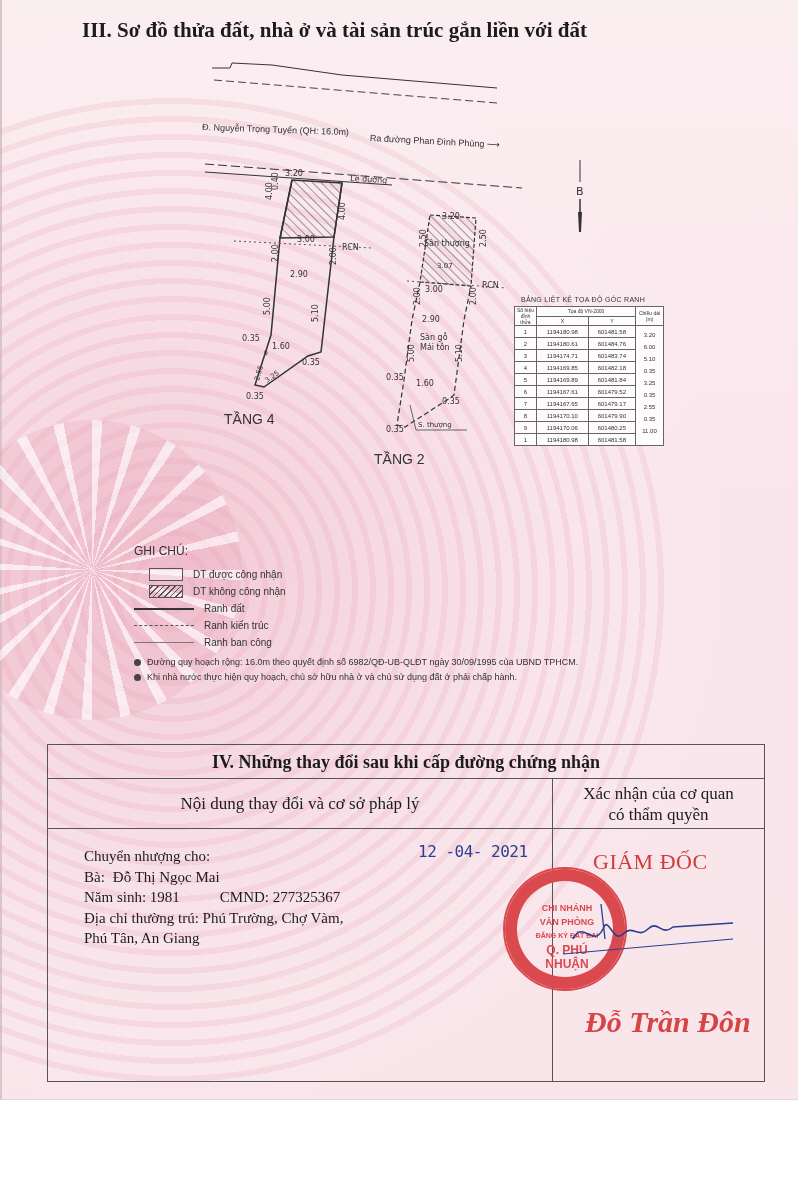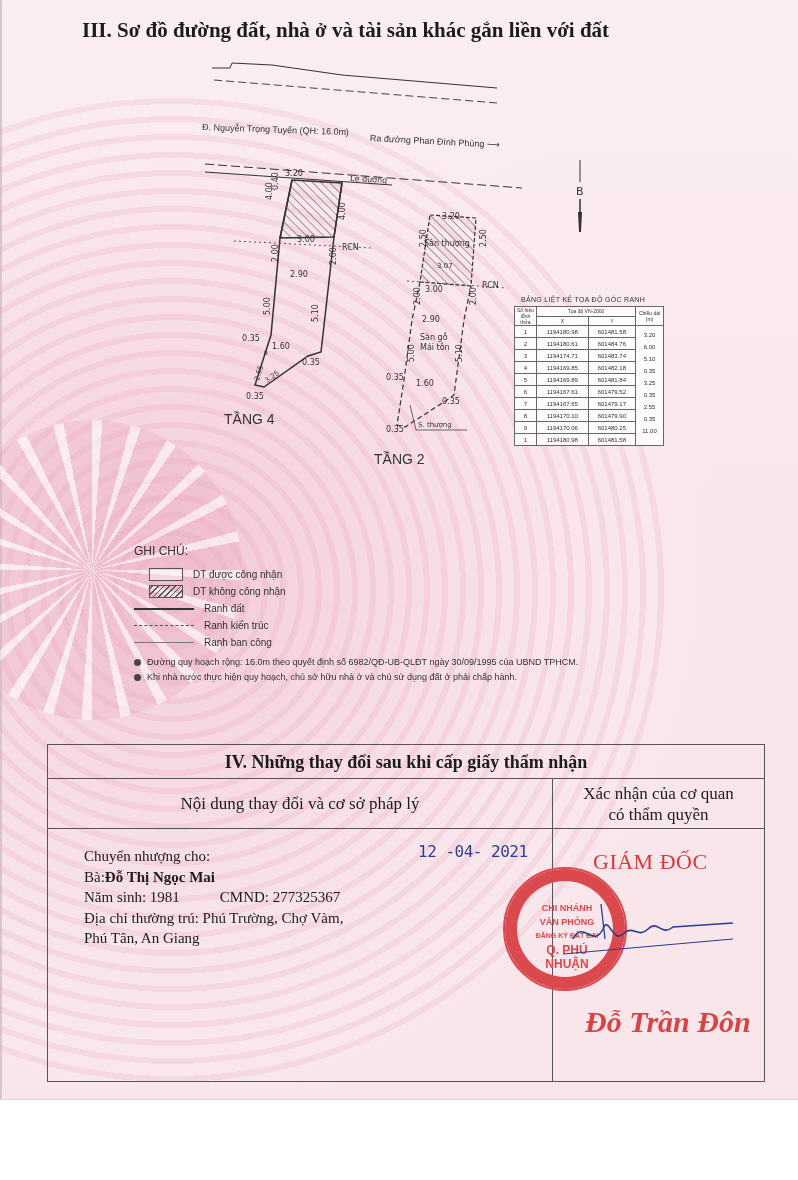--- a/index.html
+++ b/index.html
@@ -60,42 +60,42 @@
     .changes {
       position: absolute; left: 45px; top: 744px; width: 718px; height: 338px;
       border: 1px solid #555; font-family: "Liberation Serif", serif; color: #1c1c1c;
     }
     .changes .head { height: 34px; border-bottom: 1px solid #555; text-align: center; font-weight: bold; font-size: 18px; line-height: 34px; }
     .changes .cols { position: absolute; top: 34px; left: 0; right: 0; bottom: 0; display: flex; }
     .changes .left { width: 505px; border-right: 1px solid #555; position: relative; }
     .changes .right { flex: 1; position: relative; }
     .colhead { height: 50px; border-bottom: 1px solid #555; display: flex; align-items: center; justify-content: center; text-align: center; font-size: 17px; line-height: 21px; }
     .entry { position: absolute; left: 36px; top: 67px; font-size: 15px; line-height: 20.5px; }
-    .entry .name { font-weight: bold; }
+    .entry .name { font-weight: normal; margin-left: 8px; }
     .entry .gap { display: inline-block; width: 40px; }
     .date { position: absolute; left: 370px; top: 63px; font-family: "DejaVu Sans Mono", monospace; font-size: 16px; color: #2a3f8f; letter-spacing: -0.5px; }
 
     .director { position: absolute; left: 40px; top: 70px; font-size: 22px; color: #d43a3a; letter-spacing: 0.5px; }
     .signer { position: absolute; left: 32px; top: 226px; font-size: 30px; font-style: italic; font-weight: bold; color: #d64545; font-family: "Liberation Serif", serif; }
     .stamp {
       position: absolute; left: -50px; top: 88px; width: 124px; height: 124px; border-radius: 50%;
       border: 2px solid #d9494d; box-shadow: inset 0 0 0 10px rgba(255,255,255,0), inset 0 0 0 12px #d9494d;
       color: #d9494d; font-family: "Liberation Sans", sans-serif;
     }
     .stamp .inner { position: absolute; left: 26px; top: 32px; width: 72px; font-size: 9px; line-height: 14px; text-align: center; font-weight: bold; }
     .signature { position: absolute; left: -10px; top: 120px; }
   </style>
 </head>
 <body>
 
 <div class="sheet">
   <div class="rings"></div>
   <div class="rays"></div>
 
-  <div class="title3">III. Sơ đồ đường đất, nhà ở và tài sản khác gắn liền với đất</div>
+  <div class="title3">III. Sơ đồ thửa đất, nhà ở và tài sản trúc gắn liền với đất</div>
 
   <div class="road-label" style="left:200px; top:122px; transform: rotate(2deg);">Đ. Nguyễn Trọng Tuyển  (QH: 16.0m)</div>
   <div class="road-label" style="left:368px; top:133px; transform: rotate(3deg);"><span>Ra đường Phan Đình Phùng</span> ⟶</div>
 
   <svg class="sketch" width="798" height="480">
     <defs>
       <pattern id="hatch" patternUnits="userSpaceOnUse" width="6" height="6" patternTransform="rotate(-45)">
         <line x1="0" y1="0" x2="0" y2="6" stroke="#444" stroke-width="1"></line>
       </pattern>
     </defs>
@@ -262,21 +262,21 @@
       <span>Ranh ban công</span>
     </div>
   </div>
 
   <div class="notes">
     <div><span class="bullet"></span><span>Đường quy hoạch rộng: 16.0m theo quyết định số 6982/QĐ-UB-QLĐT ngày 30/09/1995 của UBND TPHCM.</span></div>
     <div><span class="bullet"></span><span>Khi nhà nước thực hiện quy hoạch, chủ sở hữu nhà ở và chủ sử dụng đất ở phải chấp hành.</span></div>
   </div>
 
   <div class="changes">
-    <div class="head">IV. Những thay đổi sau khi cấp giấy thẩm nhận</div>
+    <div class="head">IV. Những thay đổi sau khi cấp đường chứng nhận</div>
     <div class="cols">
       <div class="left">
         <div class="colhead">Nội dung thay đổi và cơ sở pháp lý</div>
         <div class="date">12 -04- 2021</div>
         <div class="entry">
           <div>Chuyển nhượng cho:</div>
           <div><span>Bà:</span><span class="name">Đỗ Thị Ngọc Mai</span></div>
           <div><span>Năm sinh: 1981</span><span class="gap"></span><span>CMND: 277325367</span></div>
           <div>Địa chỉ thường trú: Phú Trường, Chợ Vàm,</div>
           <div>Phú Tân, An Giang</div>

